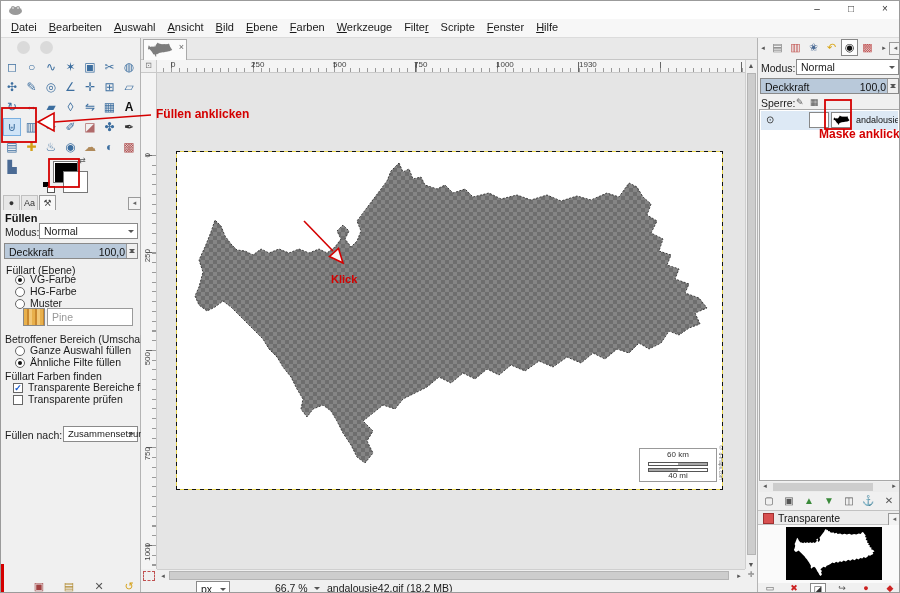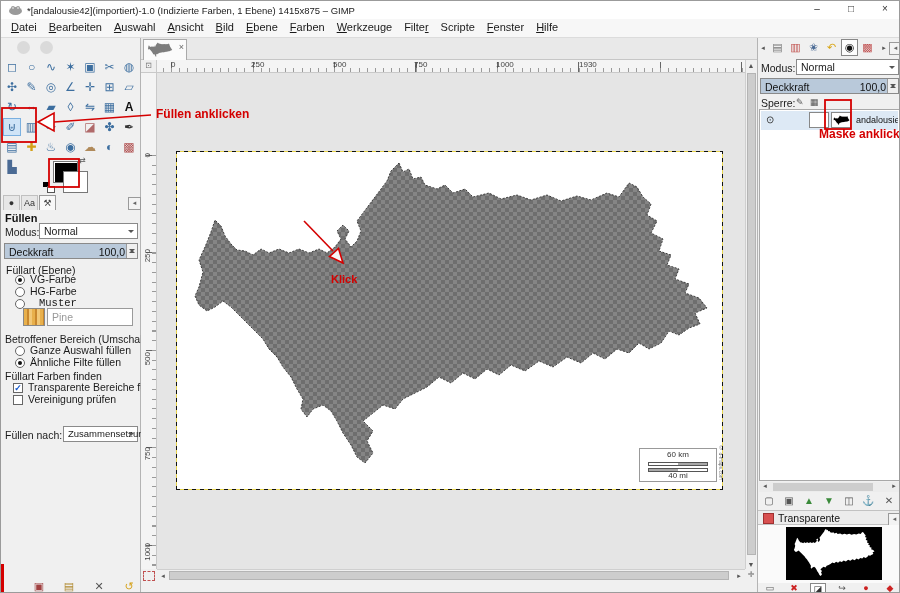--- a/index.html
+++ b/index.html
@@ -135,21 +135,20 @@
 <div id="app">
 
   <div class="abs titlebar">
     <svg class="appicon" viewBox="0 0 15 10">
       <ellipse cx="7.5" cy="6" rx="6.5" ry="4" fill="#9a9a9a"></ellipse>
       <circle cx="5" cy="3" r="2" fill="#9a9a9a"></circle>
         <circle cx="10" cy="3" r="2" fill="#9a9a9a"></circle>
       <circle cx="5" cy="3" r="0.8" fill="#fff"></circle>
         <circle cx="10" cy="3" r="0.8" fill="#fff"></circle>
     </svg>
-    <span class="ttext">*[andalousie42](importiert)-1.0 (Indizierte Farben, 1 Ebene) 1415x875 – GIMP</span>
     <span class="winbtn" style="right:68px;">–</span>
     <span class="winbtn" style="right:34px;">□</span>
     <span class="winbtn" style="right:0;">×</span>
   </div>
 
   <div class="abs menubar" id="menubar"><span class="menu-item"><u>D</u>atei</span><span class="menu-item"><u>B</u>earbeiten</span><span class="menu-item"><u>A</u>uswahl</span><span class="menu-item"><u>A</u>nsicht</span><span class="menu-item"><u>B</u>ild</span><span class="menu-item"><u>E</u>bene</span><span class="menu-item"><u>F</u>arben</span><span class="menu-item"><u>W</u>erkzeuge</span><span class="menu-item">Filte<u>r</u></span><span class="menu-item">Scripte</span><span class="menu-item"><u>F</u>enster</span><span class="menu-item"><u>H</u>ilfe</span></div>
 
   <div class="abs left-dock">
     <div class="wilber-dots"><i></i><i></i></div>
     <div class="toolgrid" id="toolgrid">
@@ -218,36 +217,36 @@
       <span class="sl-value">100,0</span>
       <span class="spin"></span>
     </div>
 
     <span class="optlabel" style="left:5px;top:226px;">Füllart  (Ebene)</span>
     <span class="radio on" style="left:14px;top:237px;"></span>
     <span class="optlabel" style="left:29px;top:235px;">VG-Farbe</span>
     <span class="radio" style="left:14px;top:249px;"></span>
     <span class="optlabel" style="left:29px;top:247px;">HG-Farbe</span>
     <span class="radio" style="left:14px;top:261px;"></span>
-    <span class="optlabel" style="left:38px;top:259px;font-family:Liberation Mono, monospace;">Muster</span>
+    <span class="optlabel" style="left:29px;top:259px;">Muster</span>
 
     <div class="pattern-swatch"></div>
     <div class="entry" style="left:46px;top:270px;width:86px;height:18px;">Pine</div>
 
     <span class="optlabel" style="left:4px;top:295px;">Betroffener Bereich  (Umschalt)</span>
     <span class="radio" style="left:14px;top:308px;"></span>
     <span class="optlabel" style="left:29px;top:306px;">Ganze Auswahl füllen</span>
     <span class="radio on" style="left:14px;top:320px;"></span>
     <span class="optlabel" style="left:29px;top:318px;">Ähnliche Filte füllen</span>
 
     <span class="optlabel" style="left:4px;top:332px;">Füllart Farben finden</span>
     <span class="check" style="left:12px;top:345px;">✓</span>
     <span class="optlabel" style="left:27px;top:343px;">Transparente Bereiche füllen</span>
     <span class="check" style="left:12px;top:357px;"></span>
-    <span class="optlabel" style="left:27px;top:355px;">Vereinigung prüfen</span>
+    <span class="optlabel" style="left:27px;top:355px;">Transparente prüfen</span>
 
 
     <span class="optlabel" style="left:4px;top:391px;">Füllen nach:</span>
     <div class="combo" style="left:62px;top:388px;width:75px;height:16px;">
       <span class="cval" style="font-size:9.5px;">Zusammensetzung</span>
         <span class="carr"></span>
     </div>
 
     <div class="preset-btns" id="presetbtns">
         <span class="pbtn" style="color: rgb(160, 64, 64); left: 30px;">▣</span>
@@ -310,20 +309,31 @@
       <span class="sarrow" style="left:0;bottom:1px;">▼</span>
     </div>
     <div class="qmask"></div>
     <div class="hscroll">
       <span class="sarrow" style="left:1px;top:2px;">◂</span>
       <div class="hthumb"></div>
       <span class="sarrow" style="right:1px;top:2px;">▸</span>
     </div>
     <div class="navbtn">✛</div>
 
+    <div class="statusbar">
+      <div class="combo unit-combo">
+        <span class="cval">px</span>
+          <span class="carr"></span>
+      </div>
+      <div class="combo zoom-combo">
+        <span class="cval">66,7 %</span>
+          <span class="carr"></span>
+      </div>
+      <span class="fname">andalousie42.gif (18,2 MB)</span>
+    </div>
   </div>
 
   <div class="abs right-dock">
     <div class="rtabs" id="rtabs">
         <span class="sarrow" style="left: 0px; top: 5px;">◂</span>
         <span class="rtab" style="color: rgb(119, 119, 119); left: 11px;">▤</span>
         <span class="rtab" style="color: rgb(192, 80, 77); left: 29px;">▥</span>
         <span class="rtab" style="color: rgb(74, 106, 148); left: 47px;">✬</span>
         <span class="rtab" style="color: rgb(217, 165, 20); left: 65px;">↶</span>
         <span class="rtab sel" style="color: rgb(17, 17, 17); left: 83px;">◉</span>

